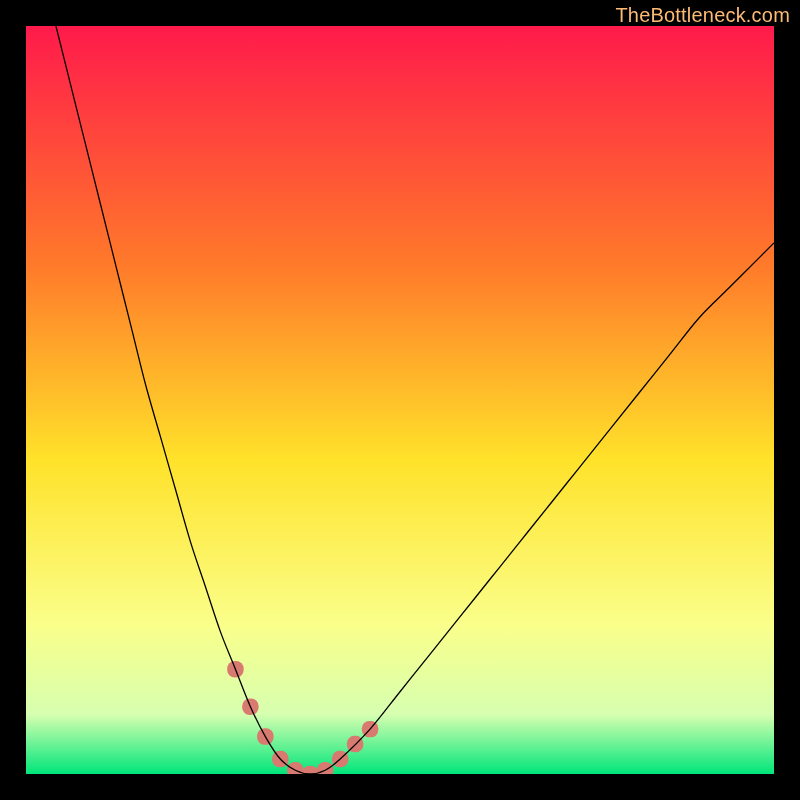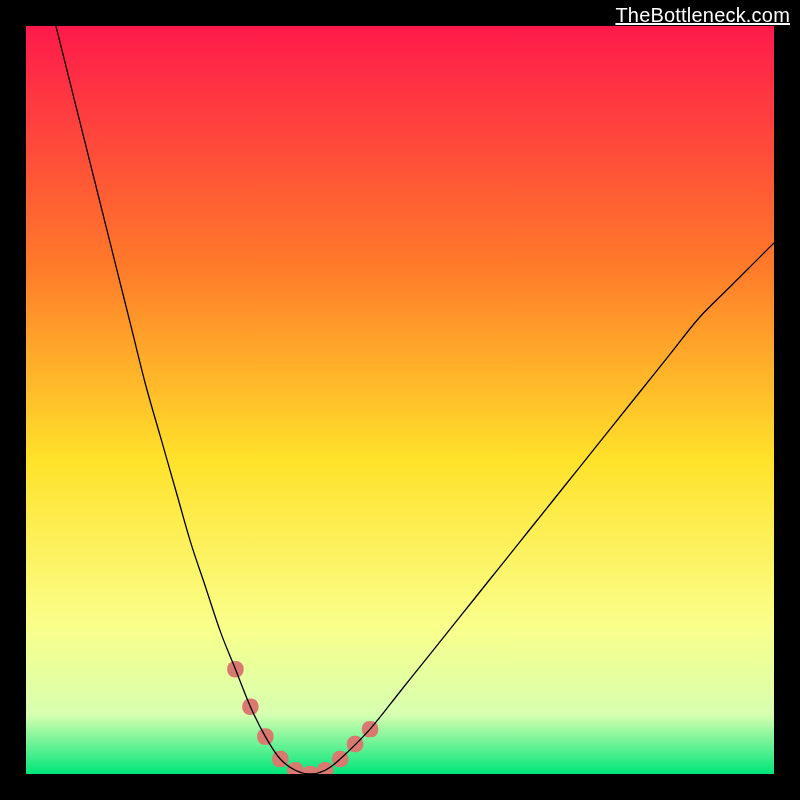--- a/index.html
+++ b/index.html
@@ -20,25 +20,24 @@
     position: absolute;
     left: 26px;
     top: 26px;
     width: 748px;
     height: 748px;
   }
   .attribution {
     position: absolute;
     top: 4px;
     right: 10px;
-    color: #ffffff;
+    color: #fdba74;
     font-size: 20px;
     letter-spacing: 0.2px;
     font-weight: 400;
-    text-decoration: underline;
   }
   svg { display: block; }
 </style>
 </head>
 <body>
 
 <div class="frame">
 
   <div class="attribution">TheBottleneck.com</div>
 

